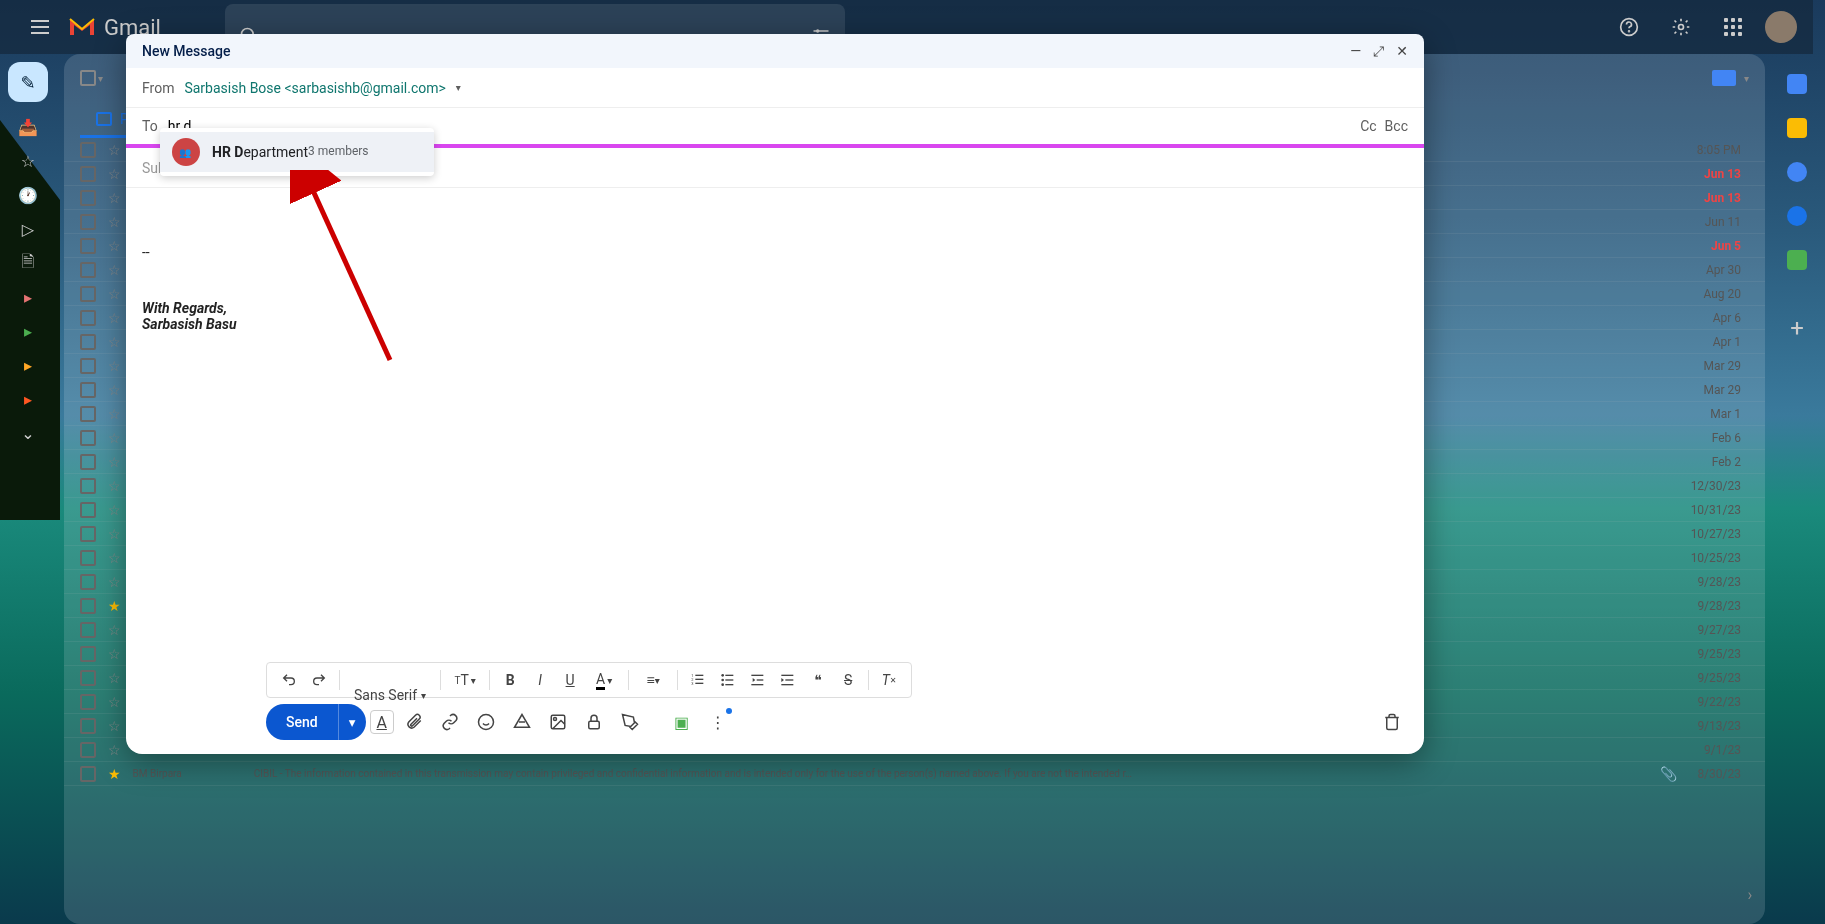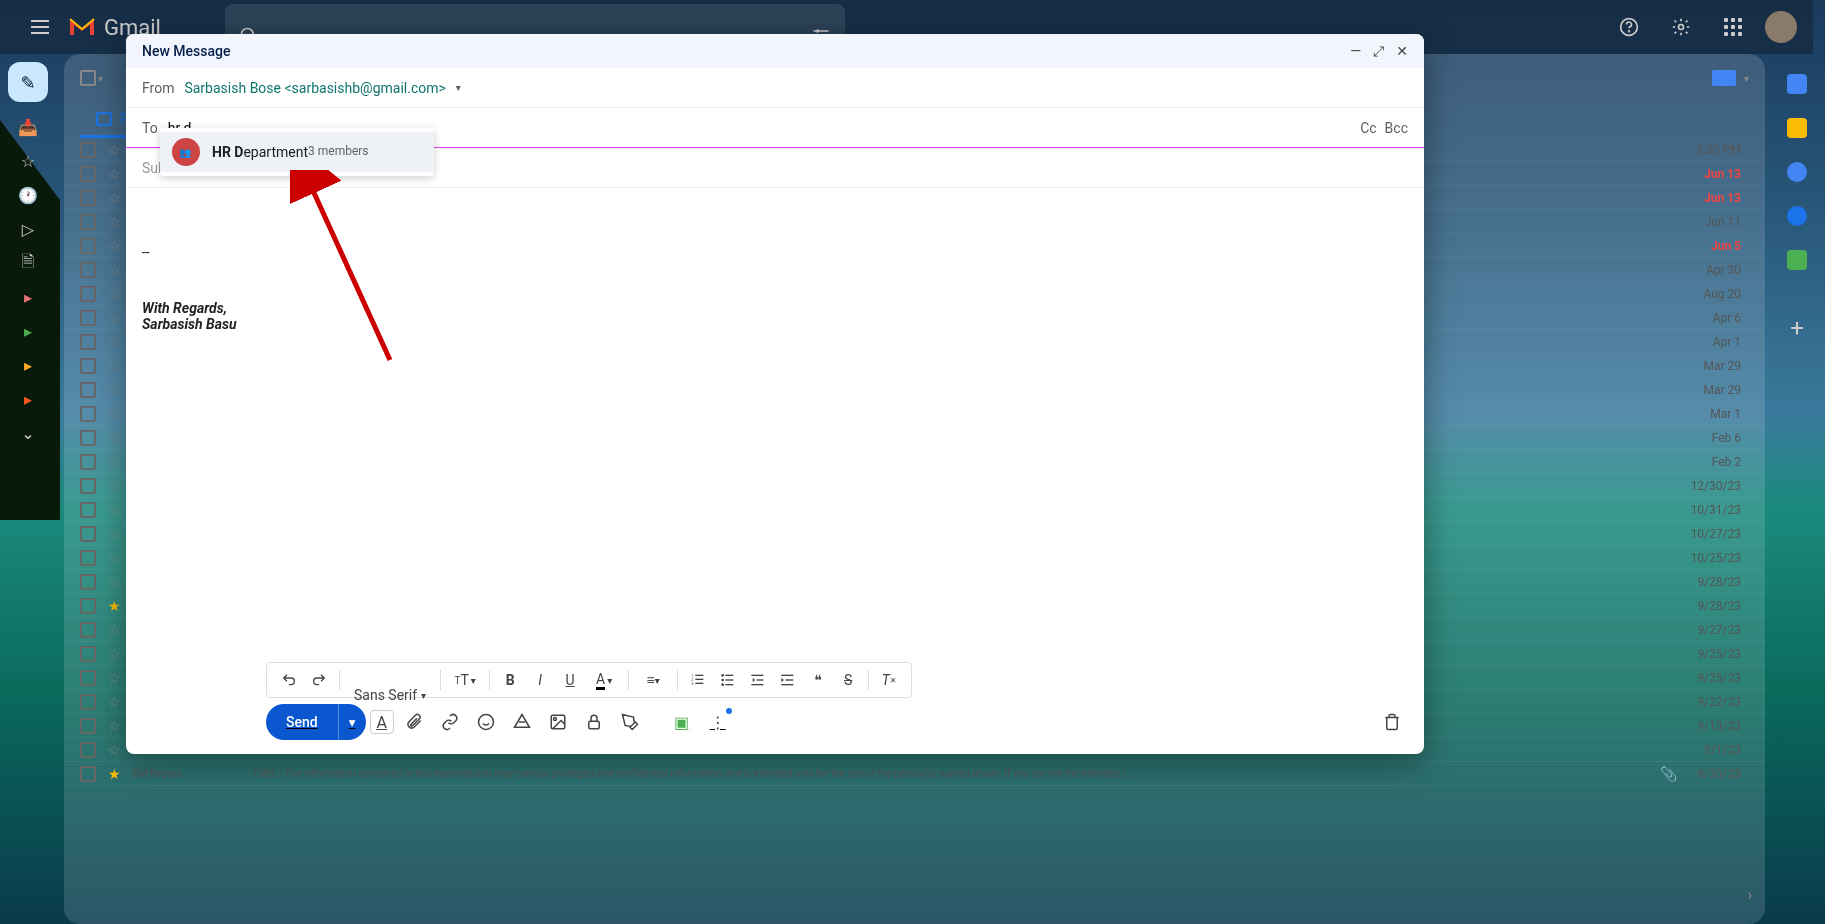--- a/index.html
+++ b/index.html
@@ -95,37 +95,37 @@
 .star { color: #888; font-size: 14px; }
 .star.filled { color: #fbbc04; }
 .email-date { margin-left: auto; font-size: 12px; color: #555; padding-right: 8px; }
 .email-date.bold { font-weight: 700; color: #ef4444; }
 .email-sender-preview { font-size: 10px; color: #555; }
 .email-attachment-icon { font-size: 14px; color: #555; margin-left: auto; margin-right: 8px; }
 
 
 .compose-window {
   position: absolute; left: 126px; top: 34px; width: 1298px; height: 720px;
-  background: #fff; border-radius: 8px; box-shadow: 0 8px 32px rgba(0,0,0,0.4);
+  background: #fff; border-radius: 16px; box-shadow: 0 8px 32px rgba(0,0,0,0.4);
   display: flex; flex-direction: column; z-index: 100;
 }
 .compose-header {
   height: 34px; background: #f2f6fc; border-radius: 8px 8px 0 0;
   display: flex; align-items: center; padding: 0 16px;
 }
 .compose-title { font-size: 14px; color: #041e49; font-weight: 500; }
 .compose-header-right { margin-left: auto; display: flex; align-items: center; gap: 12px; }
 .window-control { color: #444; font-size: 14px; cursor: pointer; }
 
 .from-row { height: 40px; display: flex; align-items: center; padding: 0 16px; border-bottom: 1px solid #eee; font-size: 14px; color: #5e5e5e; gap: 10px; }
 .from-label { color: #5e5e5e; }
 .from-value { color: #0f766e; }
 .from-dropdown { color: #5e5e5e; font-size: 10px; cursor: pointer; }
 
-.to-row { height: 40px; display: flex; align-items: center; padding: 0 16px; border-bottom: 1px solid #d946ef; font-size: 14px; gap: 10px; position: relative; }
+.to-row { height: 40px; display: flex; align-items: center; padding: 0 16px; border-bottom: 4px solid #d946ef; font-size: 14px; gap: 10px; position: relative; }
 .to-label { color: #5e5e5e; }
 .to-input { border: none; outline: none; font-size: 14px; flex: 1; }
 .cc-bcc { margin-left: auto; display: flex; gap: 8px; color: #5e5e5e; font-size: 14px; }
 .cc-bcc span { cursor: pointer; }
 
 .subject-row { height: 40px; display: flex; align-items: center; padding: 0 16px; border-bottom: 1px solid #eee; }
 .subject-input { border: none; outline: none; font-size: 14px; width: 100%; }
 .subject-input::placeholder { color: #999; }
 
 
@@ -159,21 +159,21 @@
   background: #fff; border: 1px solid #ddd; border-radius: 4px;
   display: flex; align-items: center; padding: 0 8px; gap: 2px;
 }
 .format-btn { width: 28px; height: 28px; display: flex; align-items: center; justify-content: center; color: #444; cursor: pointer; border-radius: 4px; font-size: 14px; }
 .format-sep { width: 1px; height: 20px; background: #ddd; margin: 0 4px; }
 .font-selector { display: flex; align-items: center; gap: 4px; padding: 0 8px; font-size: 14px; color: #444; cursor: pointer; margin-top: 30px; }
 
 
 .send-row {
   position: absolute; bottom: 12px; left: 140px; right: 16px; height: 40px;
-  display: flex; align-items: center; gap: 4px; text-decoration: underline;
+  display: flex; align-items: center; gap: 4px;
 }
 .send-btn-group { display: flex; }
 .send-btn {
   background: #0b57d0; color: #fff; font-size: 14px; font-weight: 500;
   padding: 0 20px; height: 36px; border: none; border-radius: 18px 0 0 18px; cursor: pointer;
 }
 .send-more {
   background: #0b57d0; color: #fff; width: 28px; height: 36px;
   border: none; border-radius: 0 18px 18px 0; cursor: pointer;
   display: flex; align-items: center; justify-content: center; border-left: 1px solid rgba(255,255,255,0.3);

